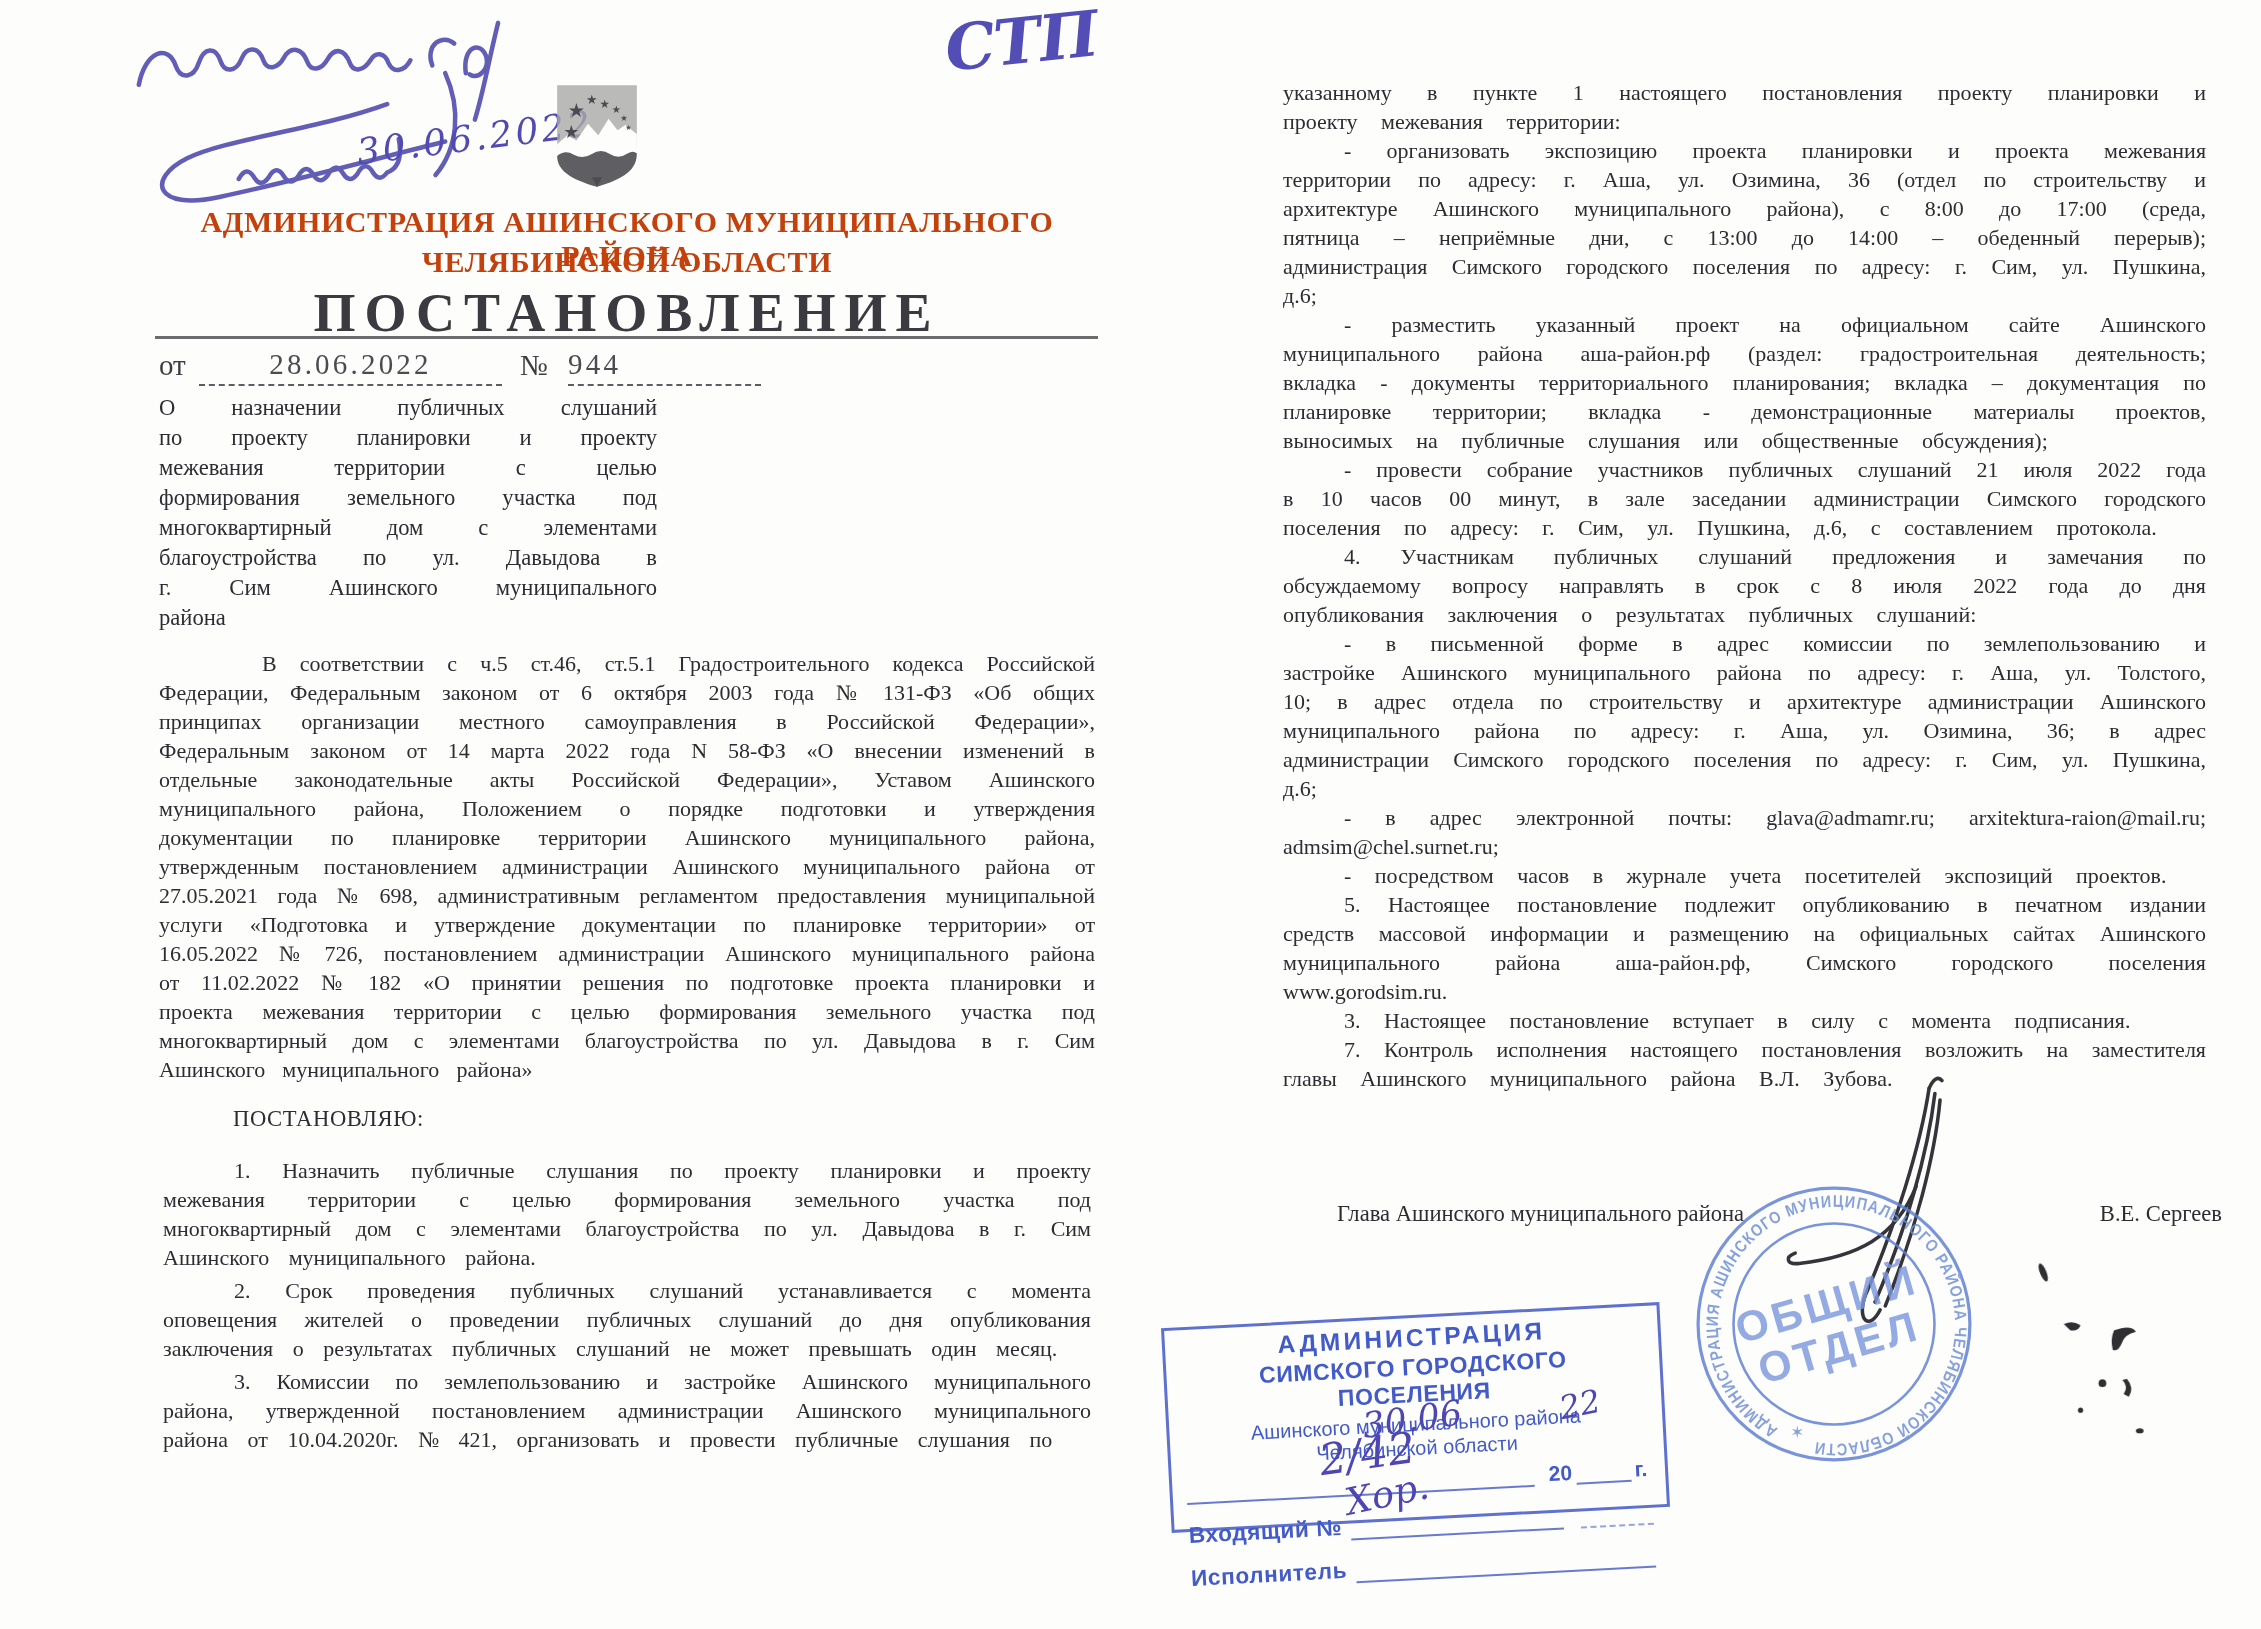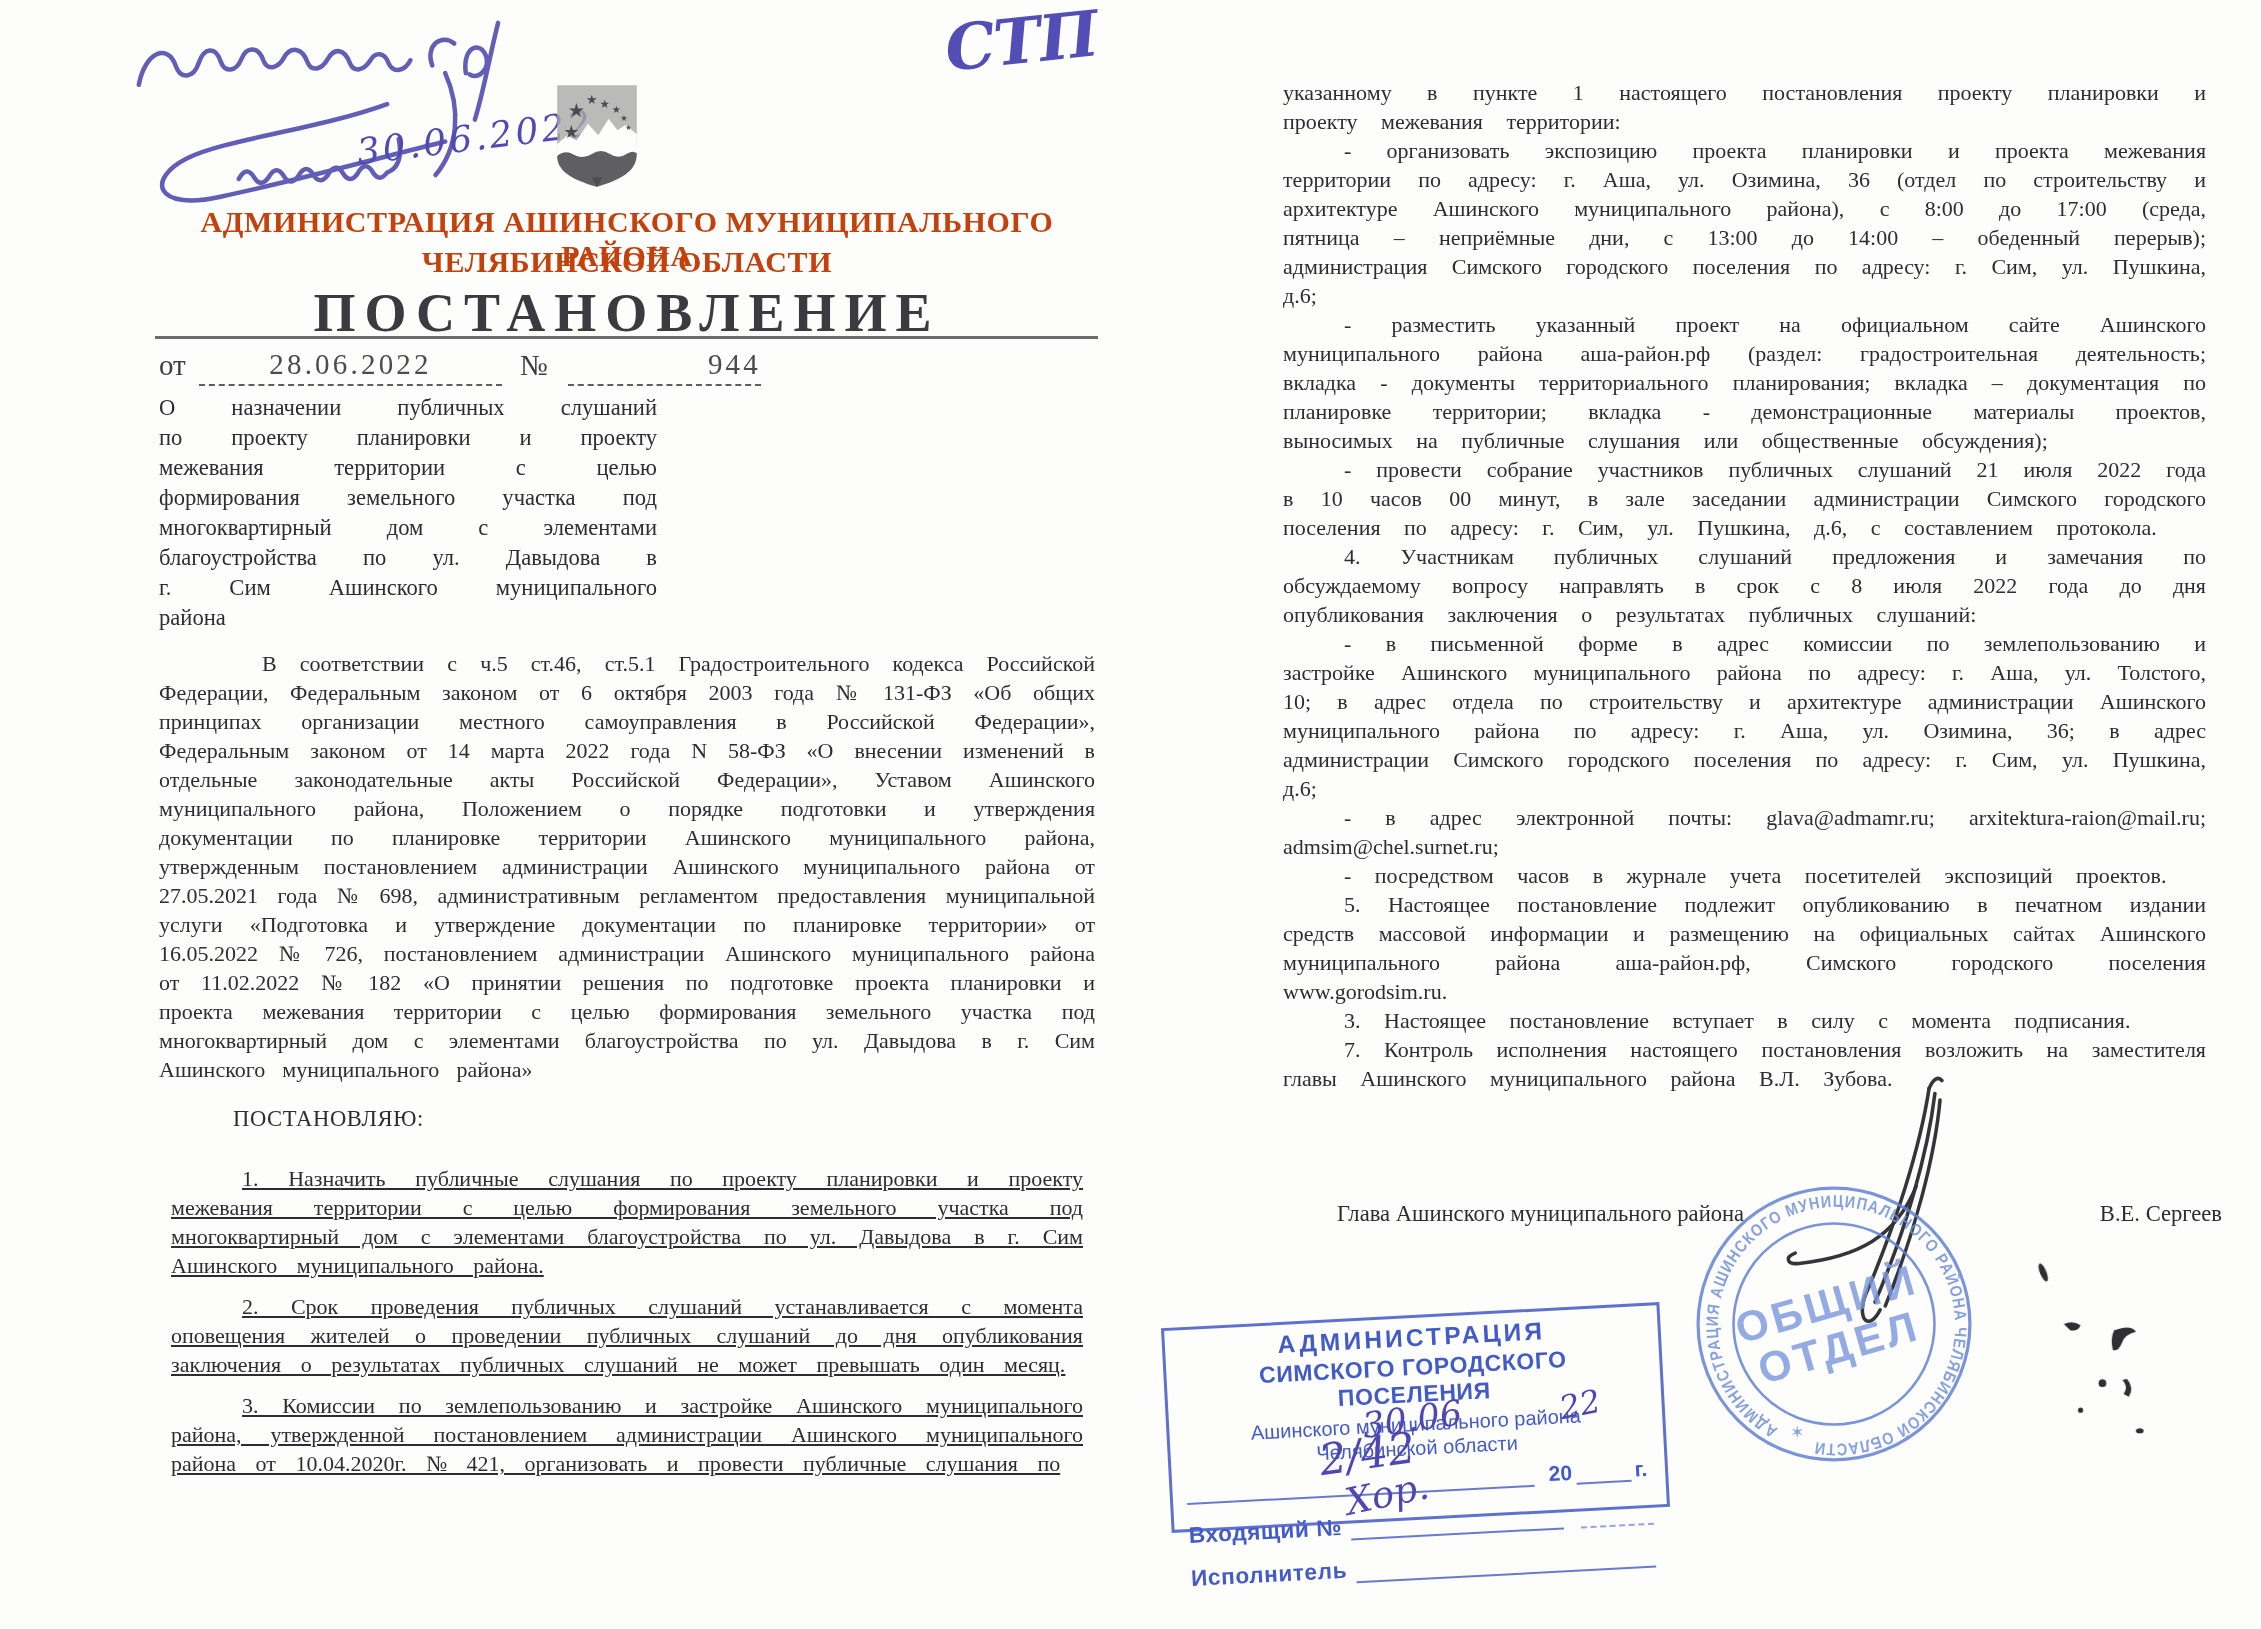--- a/index.html
+++ b/index.html
@@ -12,30 +12,30 @@
        font-size:30px;letter-spacing:0.6px;color:#c2410c;}
   .org1{top:205px;} .org2{top:245px;}
   .doctype{left:159px;top:282px;width:936px;text-align:center;font-weight:bold;
        font-size:54px;letter-spacing:9px;color:#3a3a40;}
   .hrule{left:155px;top:336px;width:943px;height:2.6px;background:#47474c;opacity:.8;}
   .dateline{left:159px;top:342px;width:936px;height:45px;font-size:29px;color:#3c3c42;}
   .dateline .prefix{position:absolute;left:0;bottom:5.2px;}
   .dateline .dval{position:absolute;left:40px;bottom:1.3px;width:303px;text-align:center;
        letter-spacing:3.2px;color:#4b4b52;border-bottom:2.6px dashed #5d5d63;padding-bottom:2.6px;}
   .dateline .nsign{position:absolute;left:361px;bottom:5.2px;}
-  .dateline .nval{position:absolute;left:409px;bottom:1.3px;width:193px;text-align:right;
+  .dateline .nval{position:absolute;left:409px;bottom:1.3px;width:193px;text-align:left;
        letter-spacing:3.2px;color:#4b4b52;border-bottom:2.6px dashed #5d5d63;padding-bottom:2.6px;}
   
   .subject{left:159px;top:393px;width:498px;font-size:22.6px;line-height:30px;
        text-align:justify;word-spacing:32px;}
   .preamble{left:159px;top:649px;width:936px;font-size:22px;line-height:29px;
        text-align:justify;text-indent:103px;word-spacing:11.6px;}
   .resolve{left:159px;top:1106px;width:936px;font-size:22.6px;text-indent:74px;letter-spacing:0.6px;}
   .left-items{left:159px;top:1152px;width:936px;font-size:22px;line-height:29px;}
-  .left-items p{margin:12px;text-align:justify;text-indent:71px;word-spacing:14px;text-decoration:underline;}
+  .left-items p{margin:4px;text-align:justify;text-indent:71px;word-spacing:14px;}
   .right-col{left:1283px;top:78px;width:923px;font-size:22px;line-height:29px;}
   .right-col p{margin:0;text-align:justify;text-indent:61px;word-spacing:18px;}
   .right-col p.noindent{text-indent:0;}
   .sig-row{left:1337px;top:1201px;width:885px;display:flex;
        justify-content:space-between;font-size:22.6px;}
   
   .hand{font-family:"DejaVu Serif", serif;font-style:italic;color:#514ab2;}
   .hand-date-left{left:356px;top:117px;font-size:36px;letter-spacing:3.2px;transform:rotate(-7deg);}
   .hand-initials{left:945px;top:3.9px;font-size:63px;font-weight:bold;
        letter-spacing:-1.3px;transform:rotate(-6deg);color:#534eb6;}

